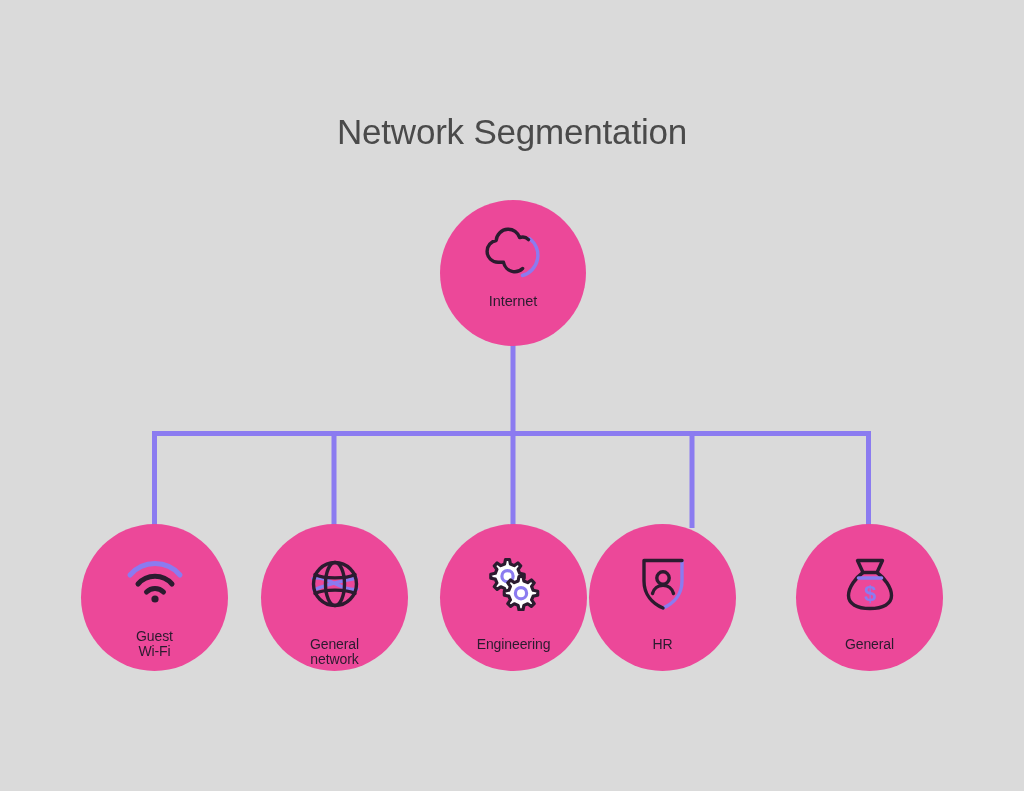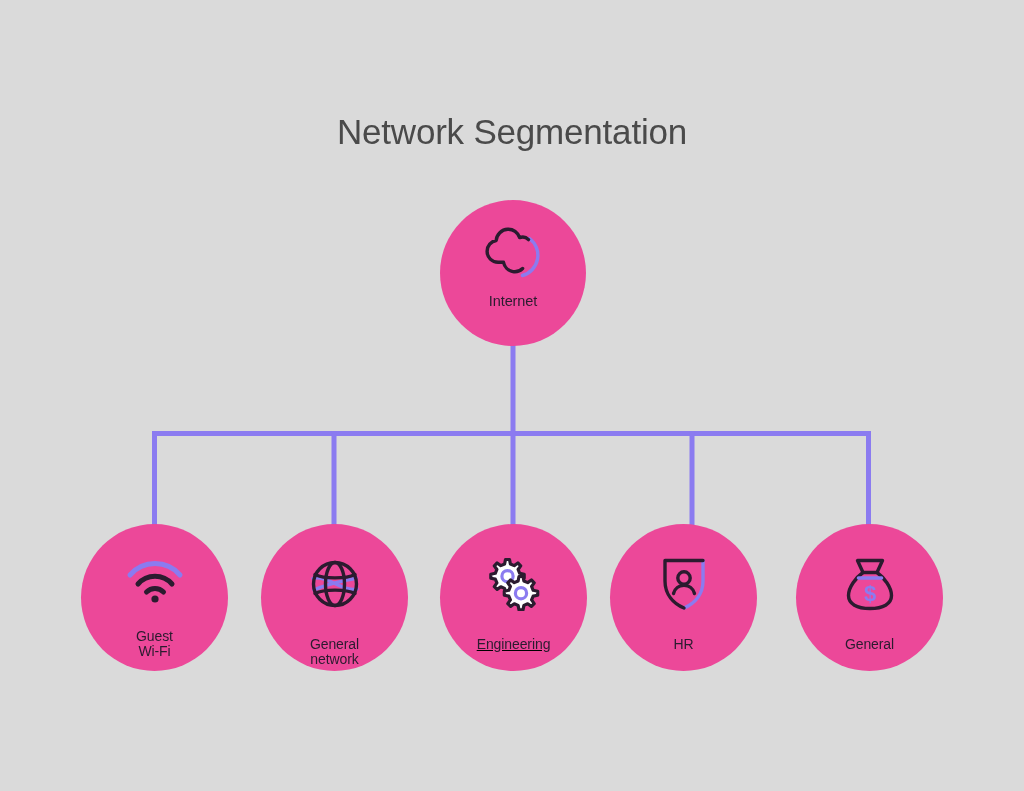--- a/index.html
+++ b/index.html
@@ -138,35 +138,35 @@
         <circle cx="27" cy="27" r="21.5" stroke="#2b1b2f" stroke-width="3.4"></circle>
         <ellipse cx="27" cy="27" rx="9.5" ry="21.5" stroke="#2b1b2f" stroke-width="3.4"></ellipse>
         <path d="M7 17.5 C16 22 38 22 47 17.5" stroke="#2b1b2f" stroke-width="3.4" stroke-linecap="round"></path>
         <path d="M7 36.5 C16 32 38 32 47 36.5" stroke="#2b1b2f" stroke-width="3.4" stroke-linecap="round"></path>
       </svg>
     </span>
     <span class="node-label">General
 network</span>
   </div>
 
-  <div class="node node-leaf" style="left:440px;text-decoration:underline;">
+  <div class="node node-leaf" style="left:440px;">
     <span class="node-icon">
       <svg width="58" height="54" viewBox="0 0 58 54" xmlns="http://www.w3.org/2000/svg" fill="none">
 
         <path d="M20.5 2.5 L24.5 2.5 L25.4 7.0 L29.2 8.6 L32.9 6.0 L35.7 8.8 L33.1 12.5 L34.7 16.3 L39.2 17.2 L39.2 21.2 L34.7 22.1 L33.1 25.9 L35.7 29.6 L32.9 32.4 L29.2 29.8 L25.4 31.4 L24.5 35.9 L20.5 35.9 L19.6 31.4 L15.8 29.8 L12.1 32.4 L9.3 29.6 L11.9 25.9 L10.3 22.1 L5.8 21.2 L5.8 17.2 L10.3 16.3 L11.9 12.5 L9.3 8.8 L12.1 6.0 L15.8 8.6 L19.6 7.0 Z" stroke="#2b1b2f" stroke-width="3.2" stroke-linejoin="round" fill="#ffffff"></path>
         <circle cx="22.5" cy="19.2" r="5.6" stroke="#8b7bf0" stroke-width="3.2" fill="#ffffff"></circle>
 
         <path d="M34.0 19.5 L38.0 19.5 L38.9 24.0 L42.7 25.6 L46.4 23.0 L49.2 25.8 L46.6 29.5 L48.2 33.3 L52.7 34.2 L52.7 38.2 L48.2 39.1 L46.6 42.9 L49.2 46.6 L46.4 49.4 L42.7 46.8 L38.9 48.4 L38.0 52.9 L34.0 52.9 L33.1 48.4 L29.3 46.8 L25.6 49.4 L22.8 46.6 L25.4 42.9 L23.8 39.1 L19.3 38.2 L19.3 34.2 L23.8 33.3 L25.4 29.5 L22.8 25.8 L25.6 23.0 L29.3 25.6 L33.1 24.0 Z" stroke="#2b1b2f" stroke-width="3.2" stroke-linejoin="round" fill="#ffffff"></path>
         <circle cx="36.0" cy="36.2" r="5.6" stroke="#8b7bf0" stroke-width="3.2" fill="#ffffff"></circle>
       </svg>
     </span>
     <span class="node-label">Engineering</span>
   </div>
 
-  <div class="node node-leaf" style="left:610px;">
+  <div class="node node-leaf" style="left:589px;">
     <span class="node-icon">
       <svg width="50" height="54" viewBox="0 0 50 54" xmlns="http://www.w3.org/2000/svg" fill="none">
         <path d="M44 3.5 L44 24 C44 37.5 35.5 46.5 25 51" stroke="#8b7bf0" stroke-width="3.4" stroke-linecap="round"></path>
         <path d="M44 3.5 L6 3.5 L6 24 C6 37.5 14.5 46.5 25 51" stroke="#2b1b2f" stroke-width="3.4" stroke-linecap="round" stroke-linejoin="round"></path>
         <circle cx="25" cy="21" r="6.2" stroke="#2b1b2f" stroke-width="3.4"></circle>
         <path d="M14.5 36.5 C15.8 31.4 20.0 28.4 25 28.4 C30.0 28.4 34.2 31.4 35.5 36.5" stroke="#2b1b2f" stroke-width="3.4" stroke-linecap="round" stroke-linejoin="round"></path>
       </svg>
     </span>
     <span class="node-label">HR</span>
   </div>

